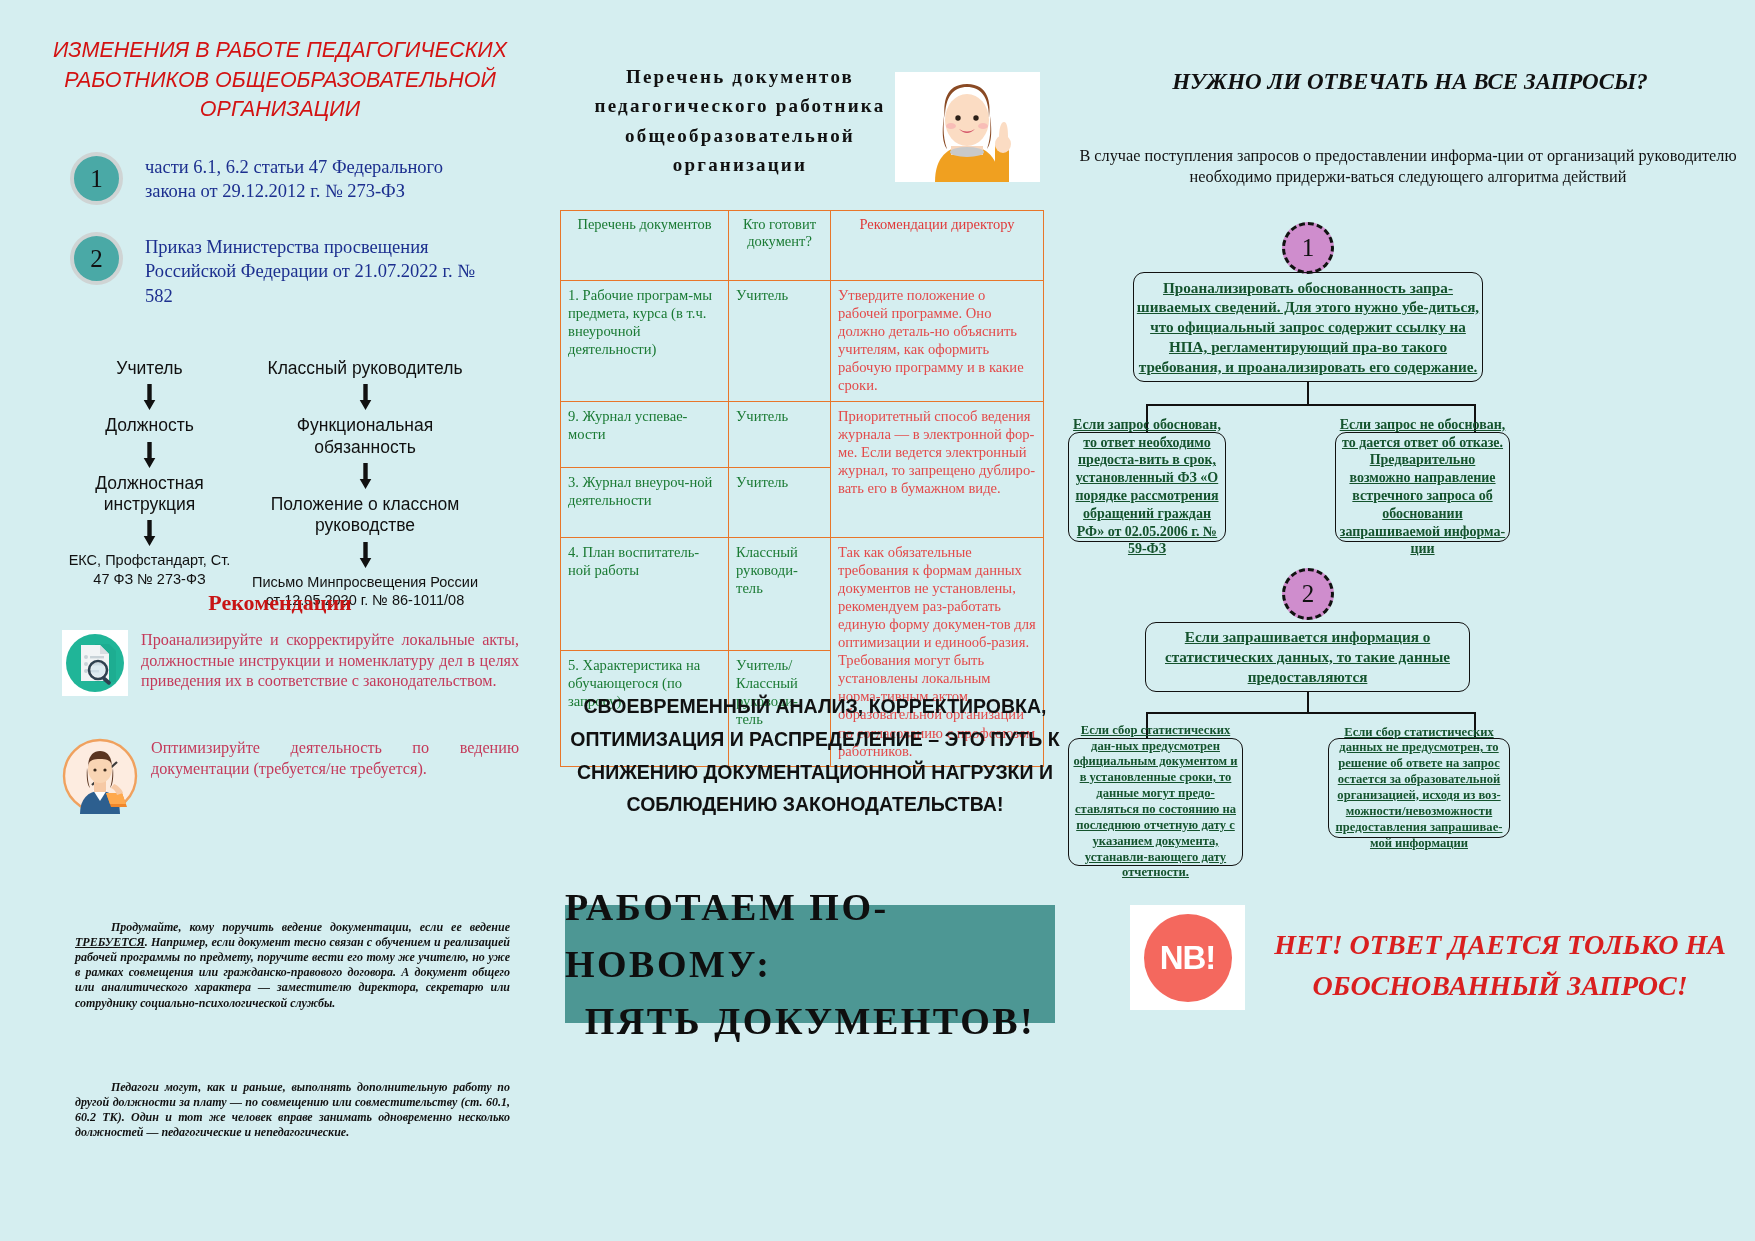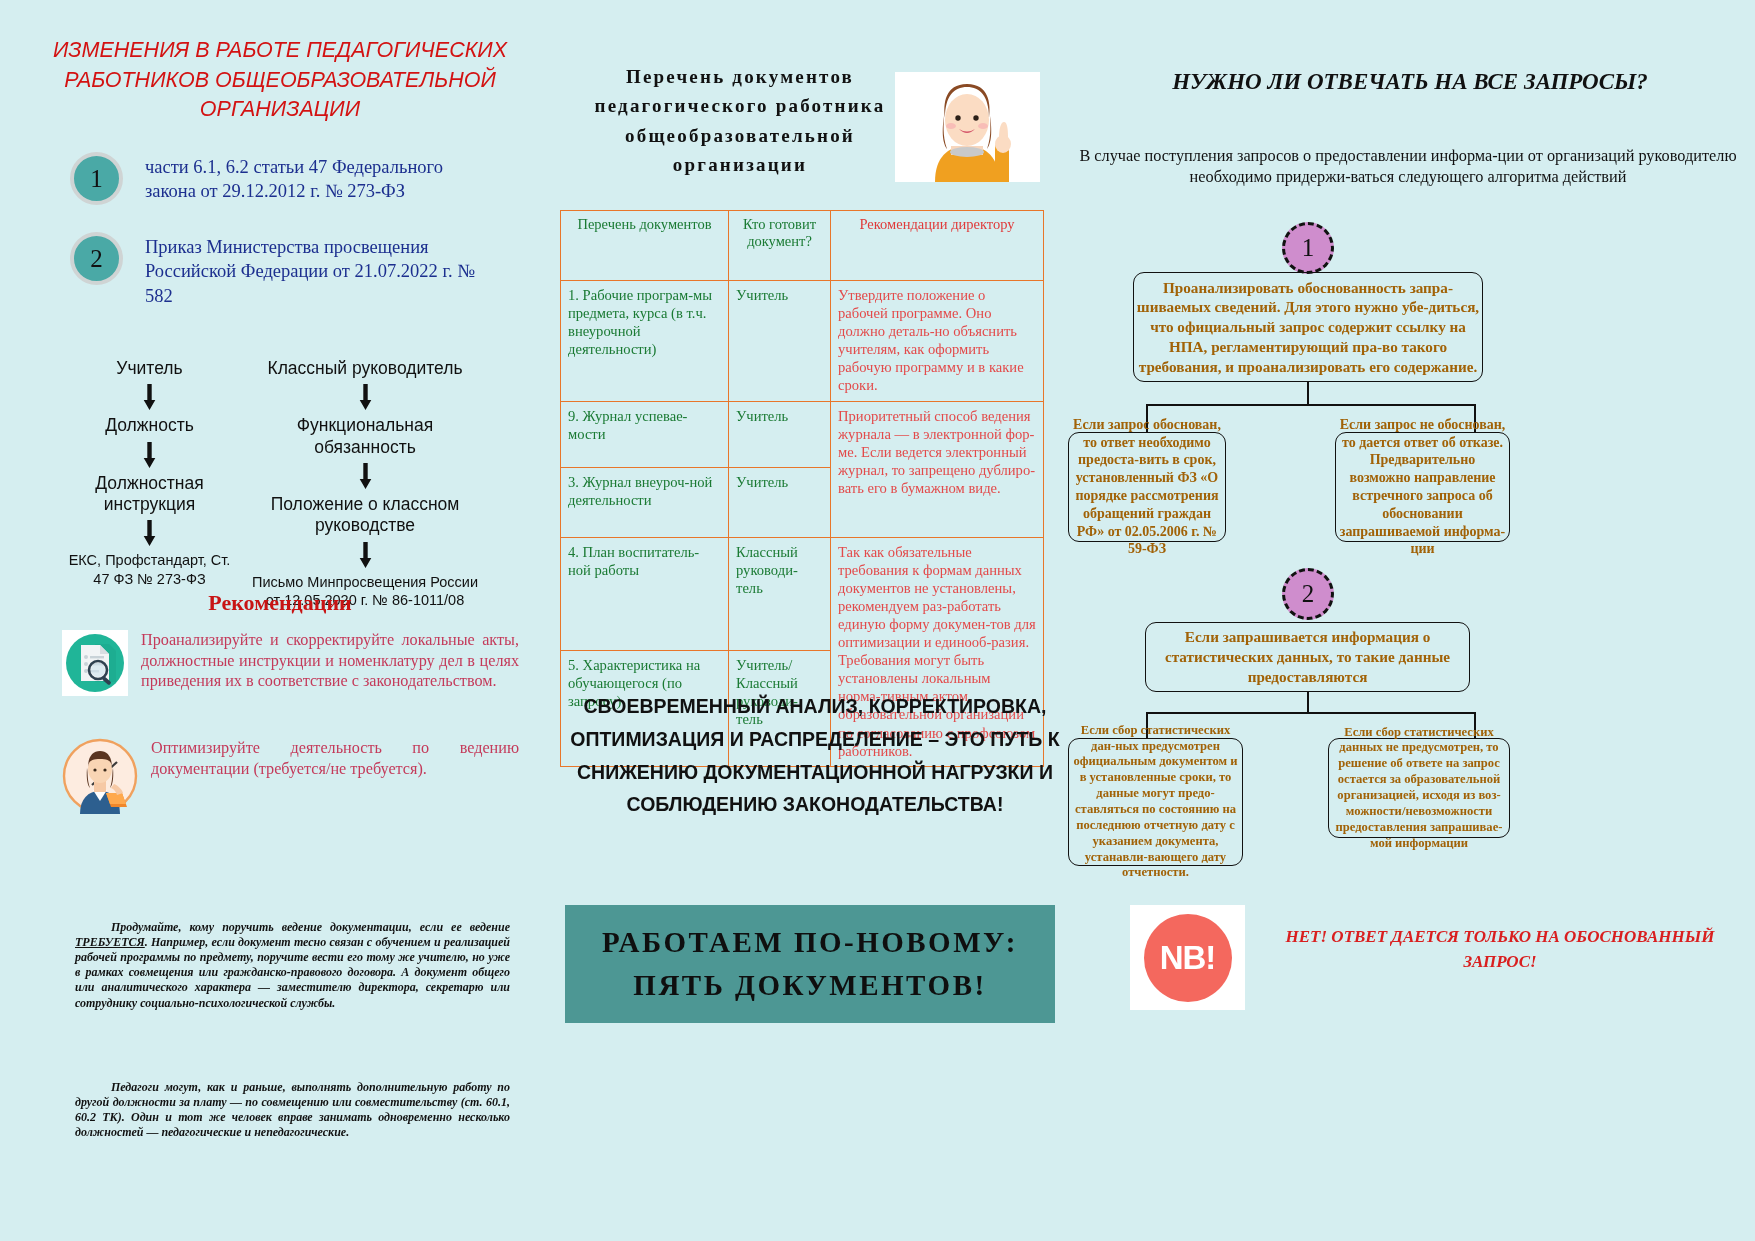--- a/index.html
+++ b/index.html
@@ -93,21 +93,21 @@
   .slogan{
     position:absolute;left:15px;top:690px;width:490px;text-align:center;
     font-family:"Liberation Sans",sans-serif;font-weight:bold;font-size:19.5px;
     line-height:1.68;color:#111;
   }
   .banner{
     position:absolute;left:10px;top:905px;width:490px;height:118px;
     background:#4d9794;
     display:flex;flex-direction:column;align-items:center;justify-content:center;
     color:#0f0f0f;font-family:"Liberation Serif",serif;font-weight:bold;
-    font-size:29px;letter-spacing:2.5px;line-height:1.5;text-align:left;
+    font-size:38px;letter-spacing:2.5px;line-height:1.5;text-align:left;
   }
 
   
   .col3{position:absolute;left:1060px;top:0;width:695px;height:1241px;}
   .q-title{
     position:absolute;left:20px;top:62px;width:660px;text-align:center;
     font-family:"Liberation Serif",serif;font-weight:bold;font-style:italic;
     font-size:23px;line-height:1.75;color:#111;
   }
   .q-sub{
@@ -117,41 +117,41 @@
   .step-circle{
     position:absolute;width:52px;height:52px;border-radius:50%;
     background:#cf8dcd;border:3px dashed #111;box-sizing:border-box;
     display:flex;align-items:center;justify-content:center;
     font-family:"Liberation Serif",serif;font-size:25px;color:#111;
   }
   .rbox{
     position:absolute;border:1.8px solid #111;border-radius:11px;
     background:transparent;box-sizing:border-box;
     display:flex;align-items:center;justify-content:center;
-    text-align:center;color:#a16207;font-family:"Liberation Serif",serif;
-    font-weight:bold;padding:7px 2px;
+    text-align:center;color:#14532d;font-family:"Liberation Serif",serif;
+    font-weight:bold;padding:7px 2px;text-decoration:underline;
   }
   .rbox.big{font-size:15.2px;line-height:1.3;}
   .rbox.mid{font-size:14px;line-height:1.27;}
   .rbox.sm{font-size:12.6px;line-height:1.26;}
   .conn{position:absolute;background:#111;}
   .nb-logo{
     position:absolute;left:70px;top:905px;width:115px;height:105px;
     background:#fff;display:flex;align-items:center;justify-content:center;
   }
   .nb-circle{
     width:88px;height:88px;border-radius:50%;background:#f4685e;
     display:flex;align-items:center;justify-content:center;
     color:#fff;font-family:"Liberation Sans",sans-serif;font-weight:bold;
     font-size:33px;letter-spacing:-1px;
   }
   .nb-text{
     position:absolute;left:195px;top:925px;width:490px;text-align:center;
     color:#d91f1f;font-family:"Liberation Serif",serif;font-weight:bold;
-    font-style:italic;font-size:17px;line-height:1.45;
+    font-style:italic;font-size:28px;line-height:1.45;
   }
 </style>
 </head>
 <body>
 
 <div class="page">
 
   <div class="col1">
 
     <div class="main-title">ИЗМЕНЕНИЯ В РАБОТЕ ПЕДАГОГИЧЕСКИХ РАБОТНИКОВ ОБЩЕОБРАЗОВАТЕЛЬНОЙ ОРГАНИЗАЦИИ</div>

